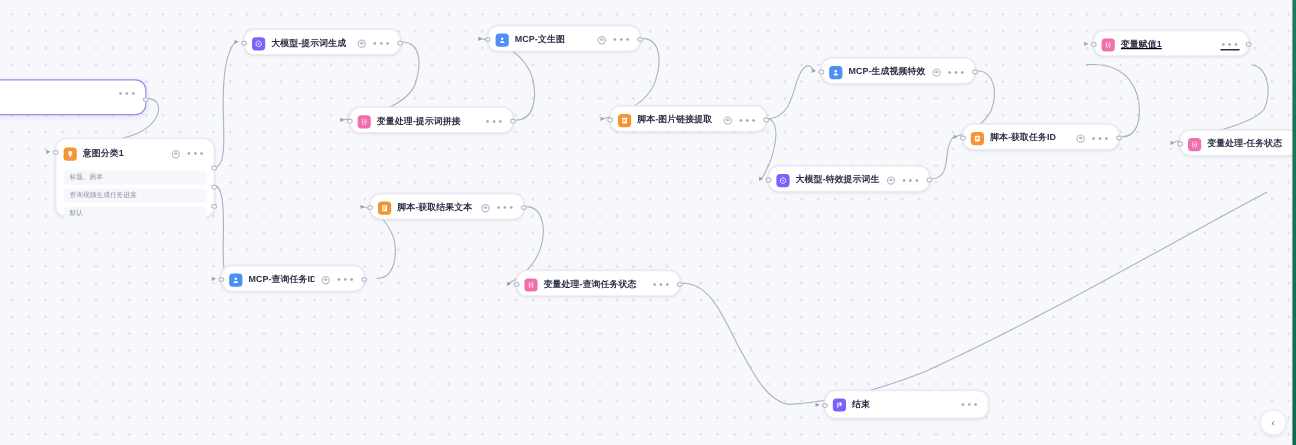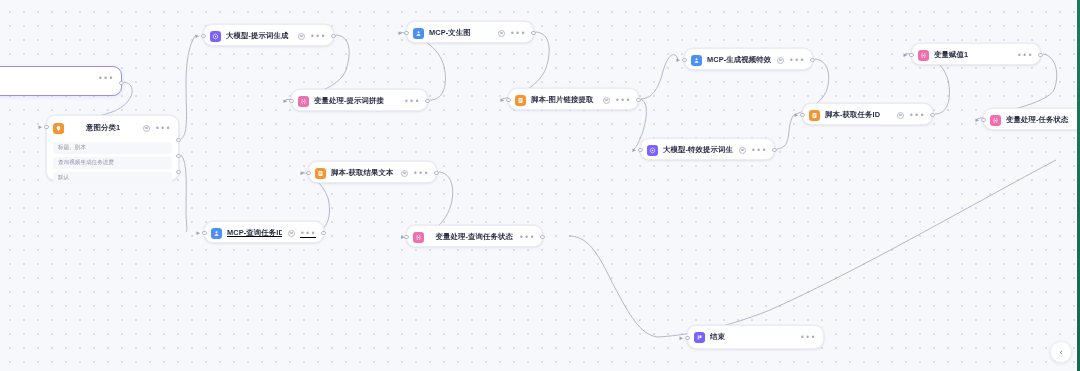--- a/index.html
+++ b/index.html
@@ -26,21 +26,21 @@
   }
   .node.selected{
     border:1.3px solid #9b8cf0;
     box-shadow:0 1px 4px rgba(90,70,210,.13);
   }
   .node-head{
     display:flex;align-items:center;
     height:22px;padding:0 7px 0 6px;
     box-sizing:border-box;
   }
-  .node.tall .node-head{height:23px;padding-top:1px;text-align:center;}
+  .node.tall .node-head{height:23px;padding-top:1px;}
   .nicon{
     width:11px;height:11px;border-radius:3px;
     flex:0 0 auto;margin-right:5px;
     display:flex;align-items:center;justify-content:center;
     color:#fff;font-size:6.5px;line-height:1;
   }
   .nicon svg{display:block;}
   .ntitle{
     font-size:7.4px;color:#2b2f45;font-weight:bold;
     white-space:nowrap;overflow:hidden;letter-spacing:.1px;
@@ -284,21 +284,21 @@
             <span class="run-icon">
               <i></i>
             </span>
             <span class="dots">•••</span>
           </span>
         </div>
         <span class="port left" style="top: 8.8px;"></span>
         <span class="arrow-in" style="top: 7.6px;">▸</span>
         <span class="port right" style="top: 8.8px;"></span>
       </div>
-      <div class="node" style="left: 911px; top: 43px; width: 130px; height: 22px;">
+      <div class="node" style="left: 911px; top: 25px; width: 130px; height: 22px; text-decoration: underline;">
         <div class="node-head">
           <span class="nicon" style="background: rgb(240, 111, 174);">
             <svg width="7" height="7" viewBox="0 0 12 12" fill="none">
               <path d="M4.2 2.2C3 4 3 8 4.2 9.8" stroke="#fff" stroke-width="1.1" fill="none" stroke-linecap="round"></path>
               <path d="M7.8 2.2C9 4 9 8 7.8 9.8" stroke="#fff" stroke-width="1.1" fill="none" stroke-linecap="round"></path>
               <circle cx="6" cy="6" r="1" fill="#fff"></circle>
             </svg>
           </span>
           <span class="ntitle">变量赋值1</span>
           <span class="nactions">
@@ -317,21 +317,21 @@
               <path d="M7.8 2.2C9 4 9 8 7.8 9.8" stroke="#fff" stroke-width="1.1" fill="none" stroke-linecap="round"></path>
               <circle cx="6" cy="6" r="1" fill="#fff"></circle>
             </svg>
           </span>
           <span class="ntitle">变量处理-任务状态</span>
           <span class="nactions"></span>
         </div>
         <span class="port left" style="top: 8.8px;"></span>
         <span class="arrow-in" style="top: 7.6px;">▸</span>
       </div>
-      <div class="node" style="left: 204px; top: 221px; width: 120px; height: 22px; text-decoration: underline;">
+      <div class="node" style="left: 184px; top: 221px; width: 120px; height: 22px;">
         <div class="node-head">
           <span class="nicon" style="background: rgb(78, 142, 247);">
             <svg width="7" height="7" viewBox="0 0 12 12" fill="none">
               <circle cx="6" cy="4" r="1.7" fill="#fff"></circle>
               <path d="M2.8 10c0-1.8 1.4-3 3.2-3s3.2 1.2 3.2 3z" fill="#fff"></path>
             </svg>
           </span>
           <span class="ntitle">MCP-查询任务ID</span>
           <span class="nactions">
             <span class="run-icon">
@@ -359,21 +359,21 @@
             <span class="run-icon">
               <i></i>
             </span>
             <span class="dots">•••</span>
           </span>
         </div>
         <span class="port left" style="top: 8.8px;"></span>
         <span class="arrow-in" style="top: 7.6px;">▸</span>
         <span class="port right" style="top: 8.8px;"></span>
       </div>
-      <div class="node" style="left: 406px; top: 225px; width: 137px; height: 22px; text-align: right;">
+      <div class="node" style="left: 430px; top: 225px; width: 137px; height: 22px;">
         <div class="node-head">
           <span class="nicon" style="background: rgb(240, 111, 174);">
             <svg width="7" height="7" viewBox="0 0 12 12" fill="none">
               <path d="M4.2 2.2C3 4 3 8 4.2 9.8" stroke="#fff" stroke-width="1.1" fill="none" stroke-linecap="round"></path>
               <path d="M7.8 2.2C9 4 9 8 7.8 9.8" stroke="#fff" stroke-width="1.1" fill="none" stroke-linecap="round"></path>
               <circle cx="6" cy="6" r="1" fill="#fff"></circle>
             </svg>
           </span>
           <span class="ntitle">变量处理-查询任务状态</span>
           <span class="nactions">

